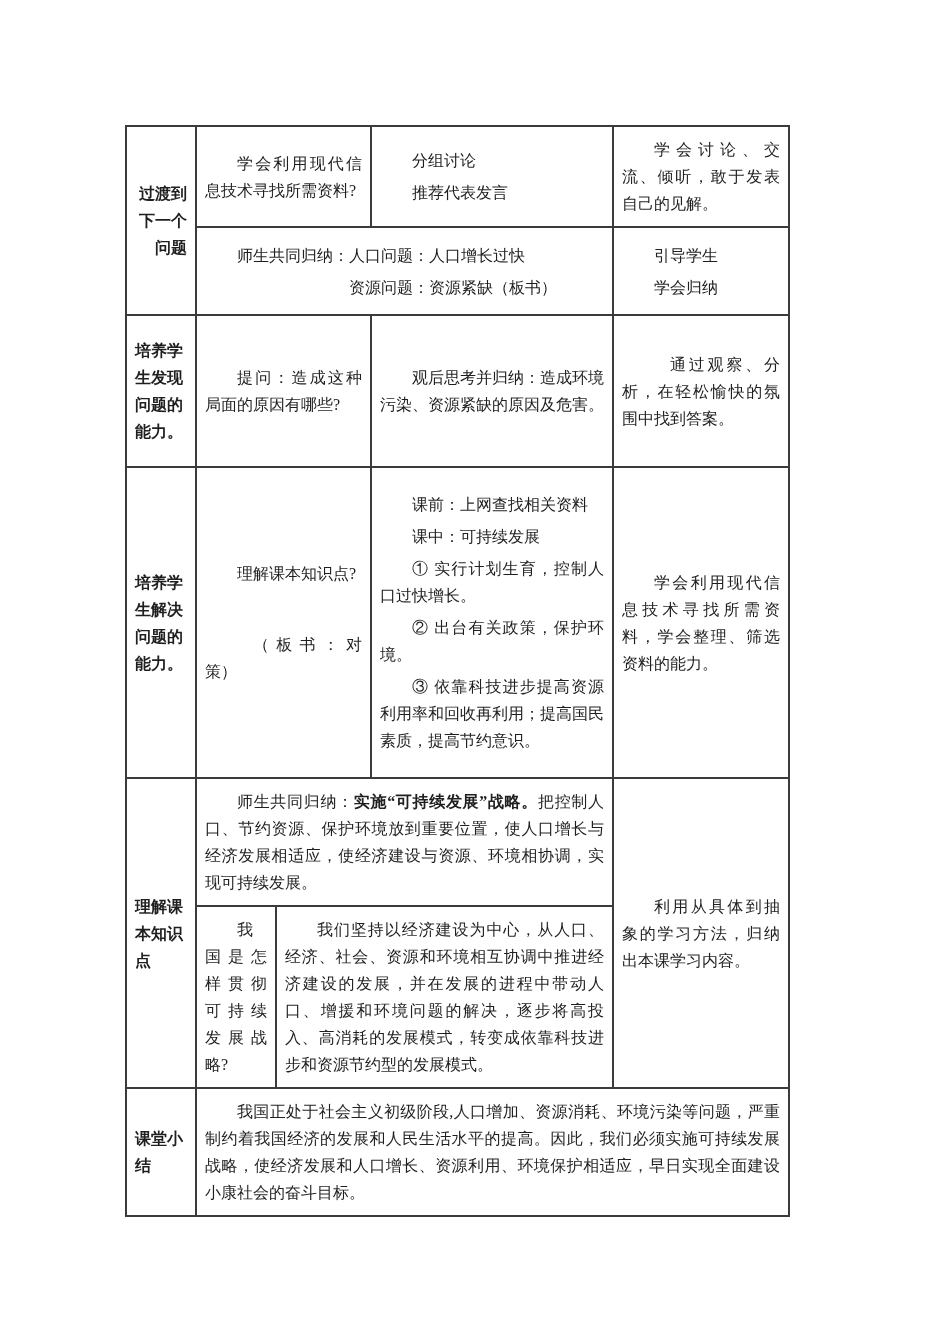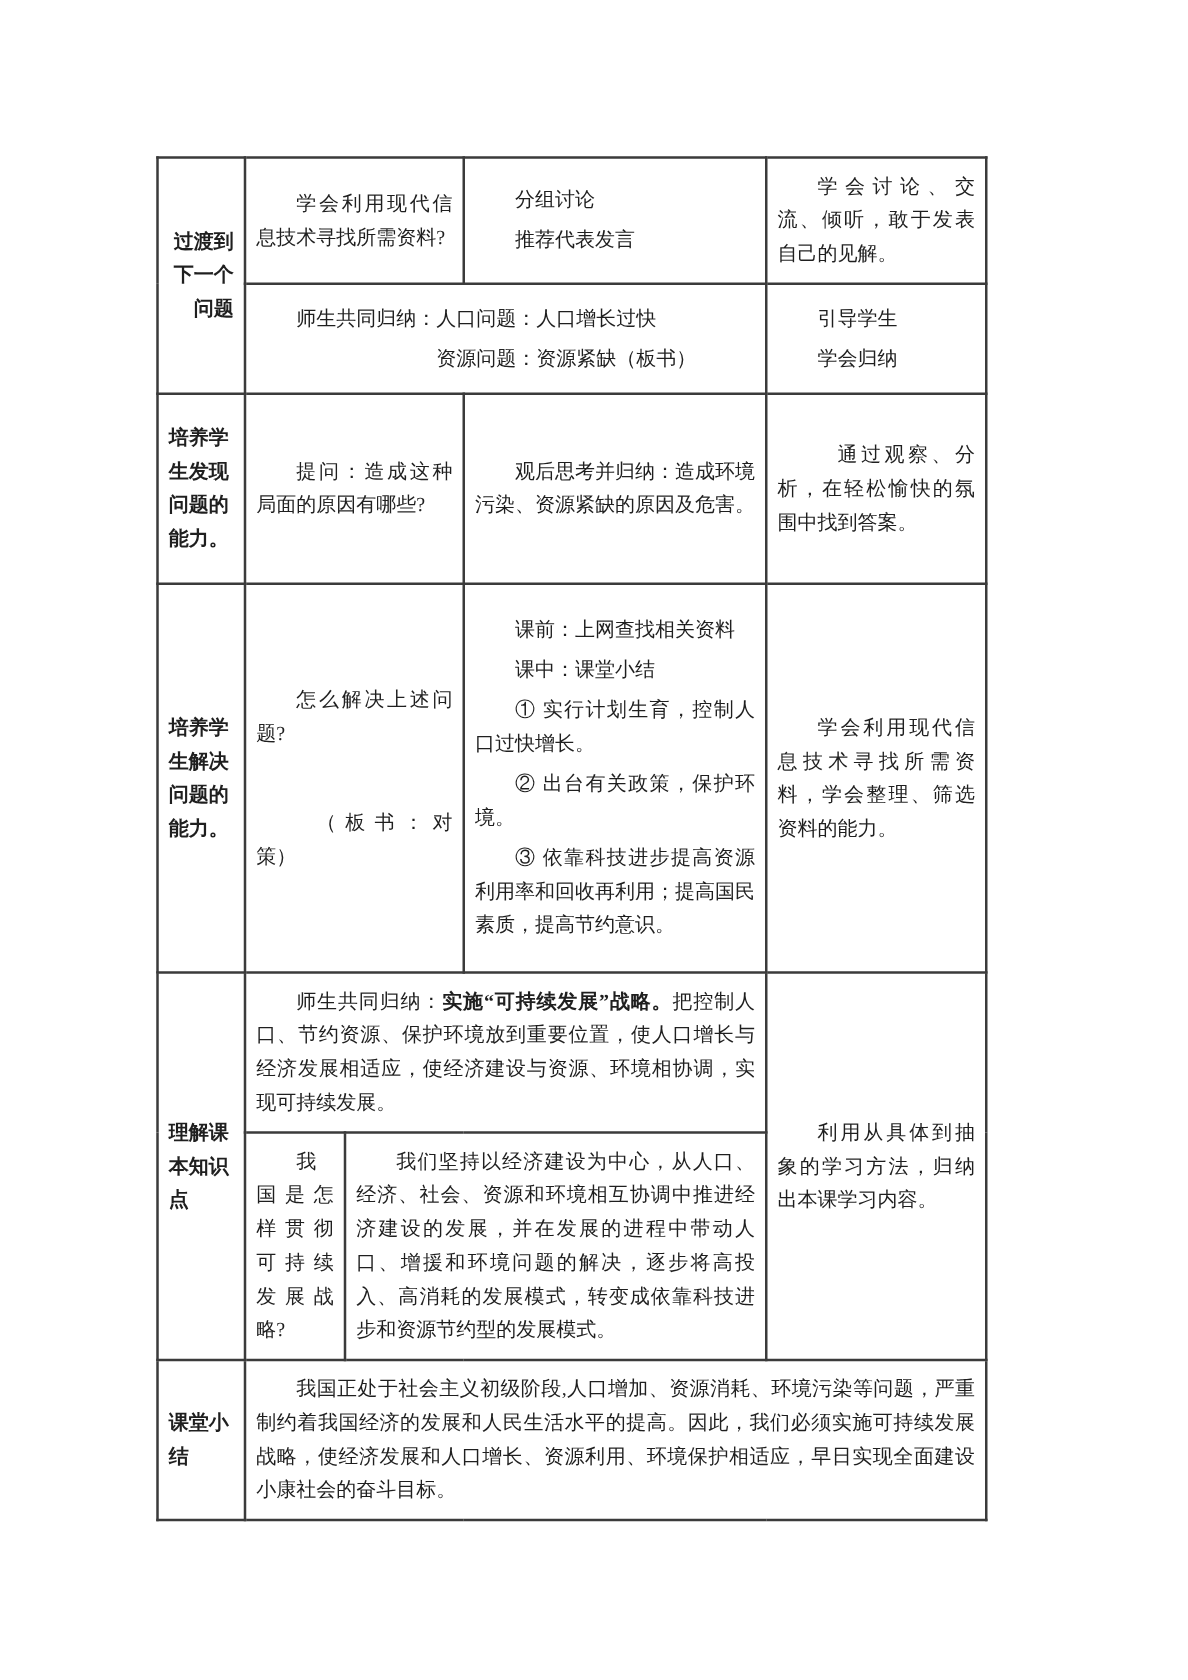--- a/index.html
+++ b/index.html
@@ -122,26 +122,26 @@
       <td class="obs-cell">
         <p>通过观察、分析，在轻松愉快的氛围中找到答案。</p>
       </td>
     </tr>
 
     <tr class="r3">
       <td class="label-cell">
         <span>培养学生解决问题的能力。</span>
       </td>
       <td colspan="2">
-        <p>怎么解决上述问题?</p>
+        <p>理解课本知识点?</p>
         <p class="board-line">（板书：对策）</p>
       </td>
       <td>
         <p>课前：上网查找相关资料</p>
-        <p>课中：课堂小结</p>
+        <p>课中：可持续发展</p>
         <p>① 实行计划生育，控制人口过快增长。</p>
         <p>② 出台有关政策，保护环境。</p>
         <p>③ 依靠科技进步提高资源利用率和回收再利用；提高国民素质，提高节约意识。</p>
       </td>
       <td>
         <p>学会利用现代信息技术寻找所需资料，学会整理、筛选资料的能力。</p>
       </td>
     </tr>
 
     <tr class="r4a">

